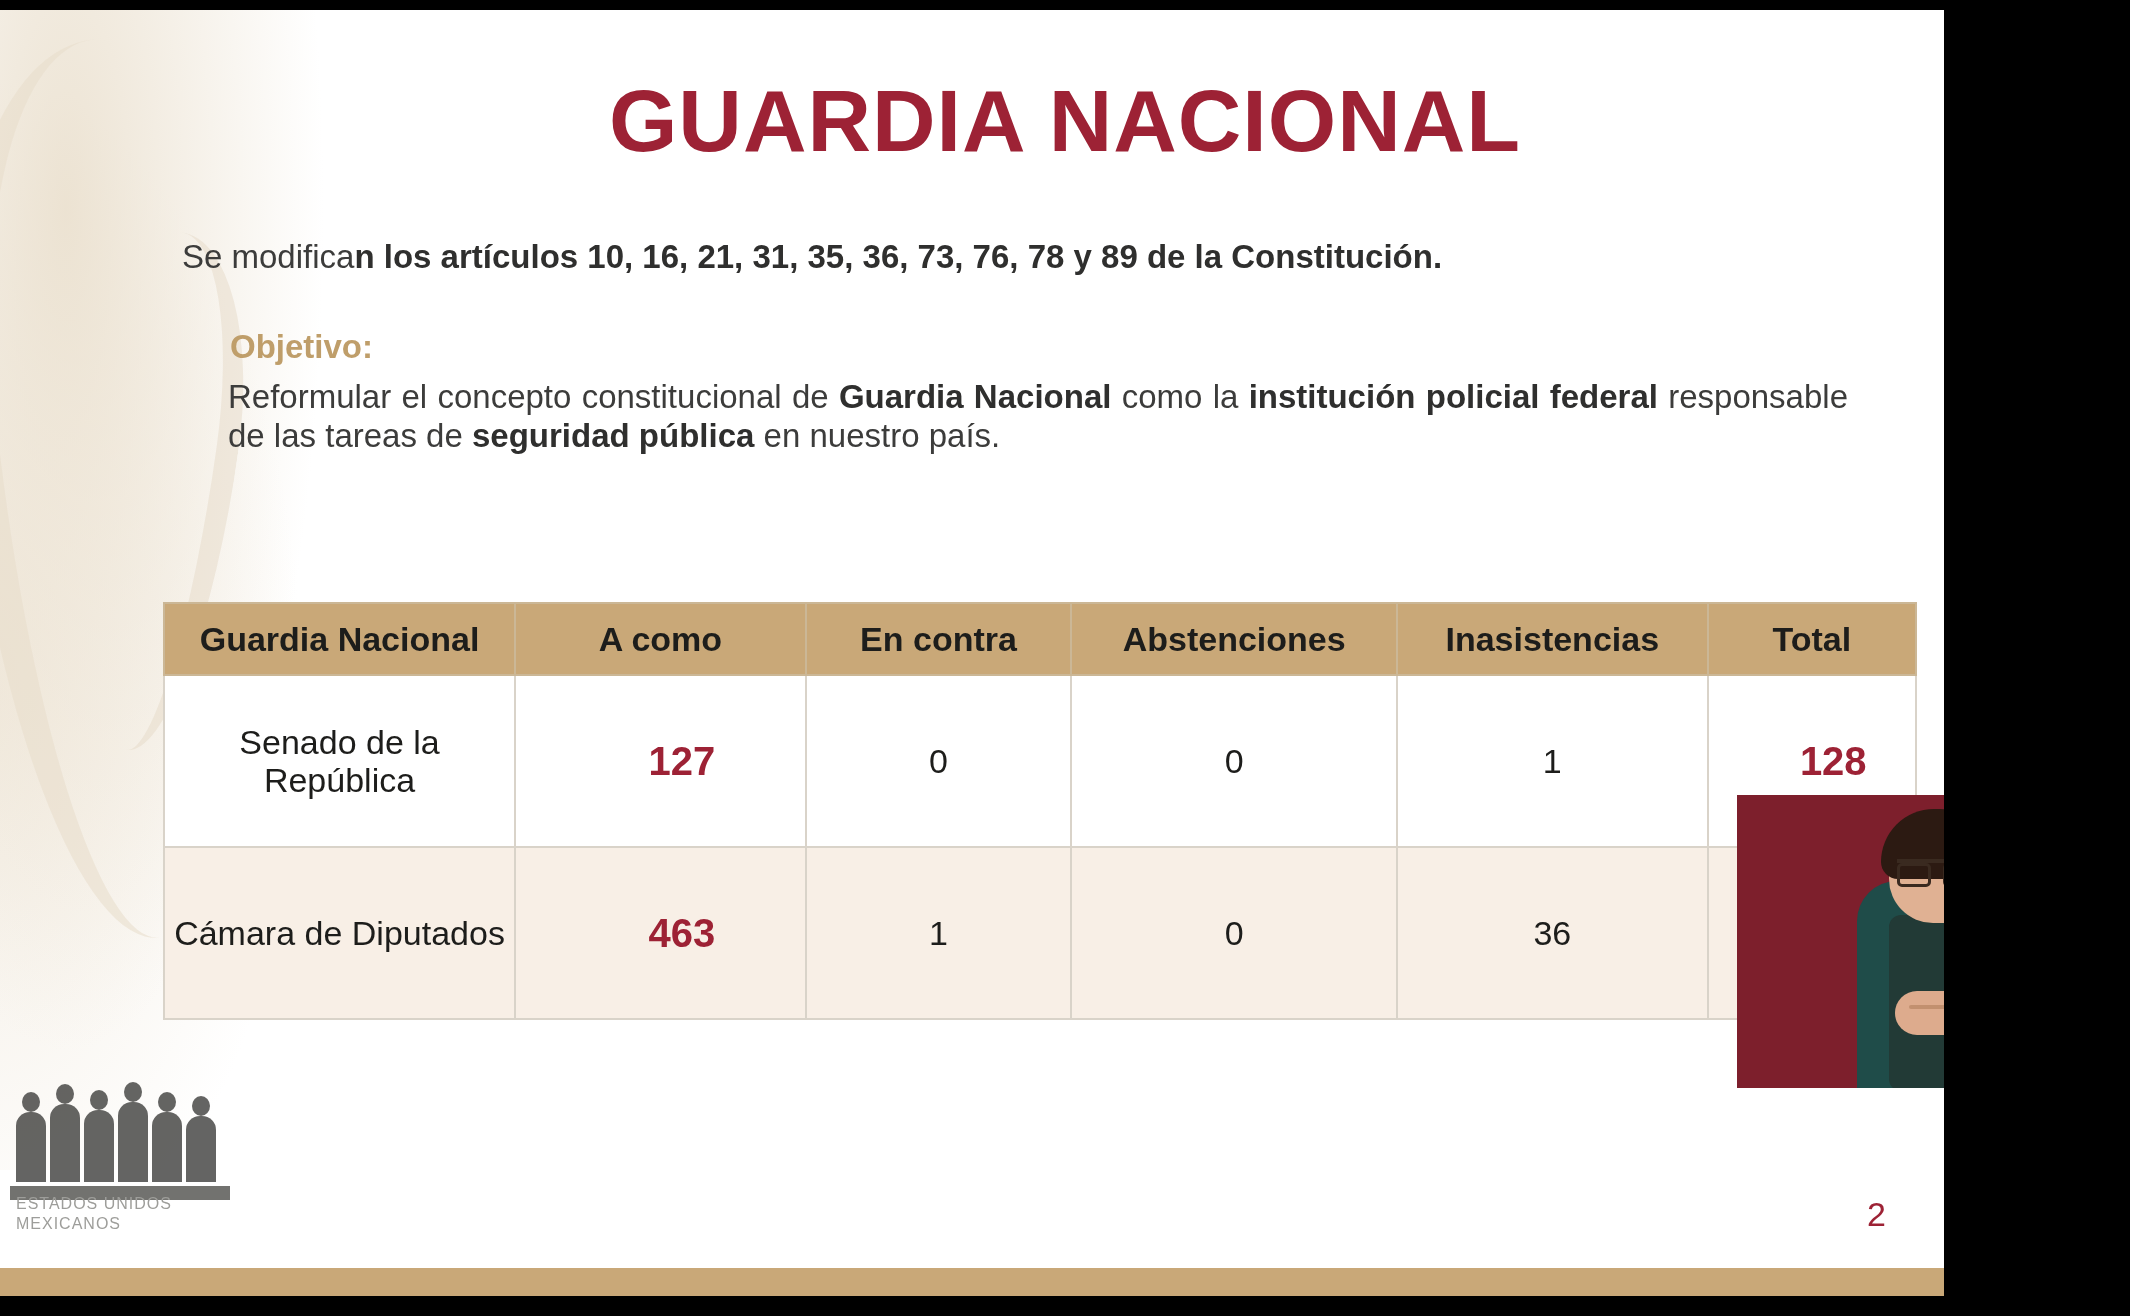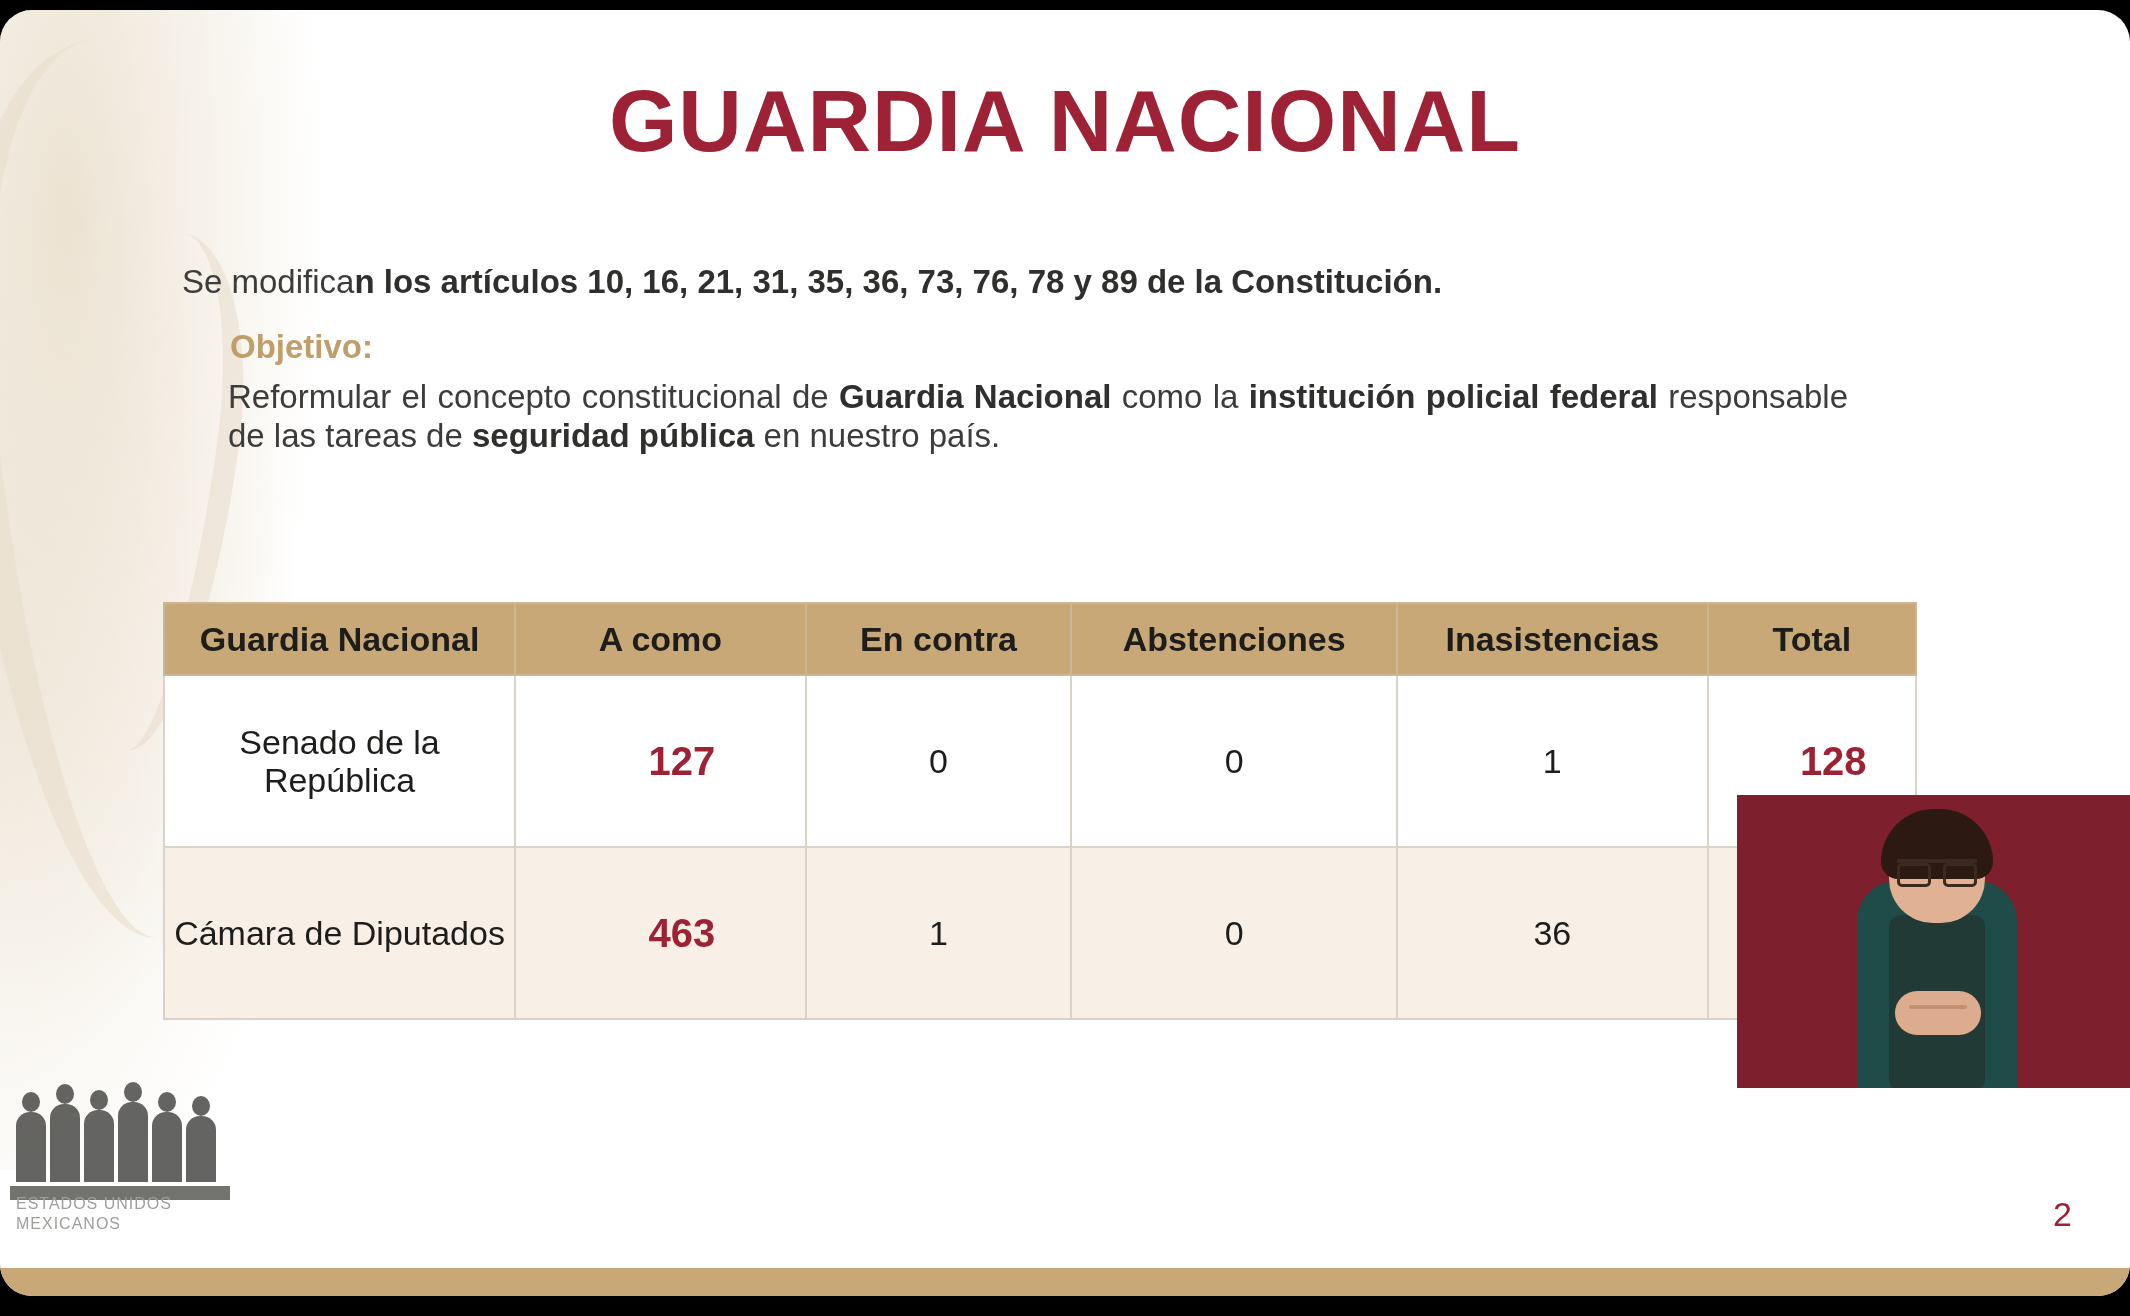--- a/index.html
+++ b/index.html
@@ -10,25 +10,24 @@
   body {
     width: 2130px;
     height: 1316px;
     overflow: hidden;
     font-family: "Liberation Sans", sans-serif;
   }
   .slide {
     position: absolute;
     left: 0;
     top: 10px;
-    width: 2130px;
+    width: 1944px;
     height: 1286px;
     background: #ffffff;
     overflow: hidden;
-    border-radius: 32px;
   }
   
   .wm {
     position: absolute;
     left: -60px;
     top: -40px;
     width: 420px;
     height: 1200px;
     background:
       radial-gradient(ellipse at 30% 20%, rgba(233,222,203,0.85) 0%, rgba(255,255,255,0) 62%),
@@ -69,21 +68,20 @@
     font-weight: bold;
     letter-spacing: 1px;
   }
 
   .line-articles {
     position: absolute;
     left: 182px;
     top: 228px;
     font-size: 33px;
     color: #3c3c3b;
-    margin-top: 25px;
   }
   .line-articles b { font-weight: bold; color:#2f2f2e;}
 
   .objetivo-label {
     position: absolute;
     left: 230px;
     top: 318px;
     font-size: 33px;
     font-weight: bold;
     color: #bf9e6a;

